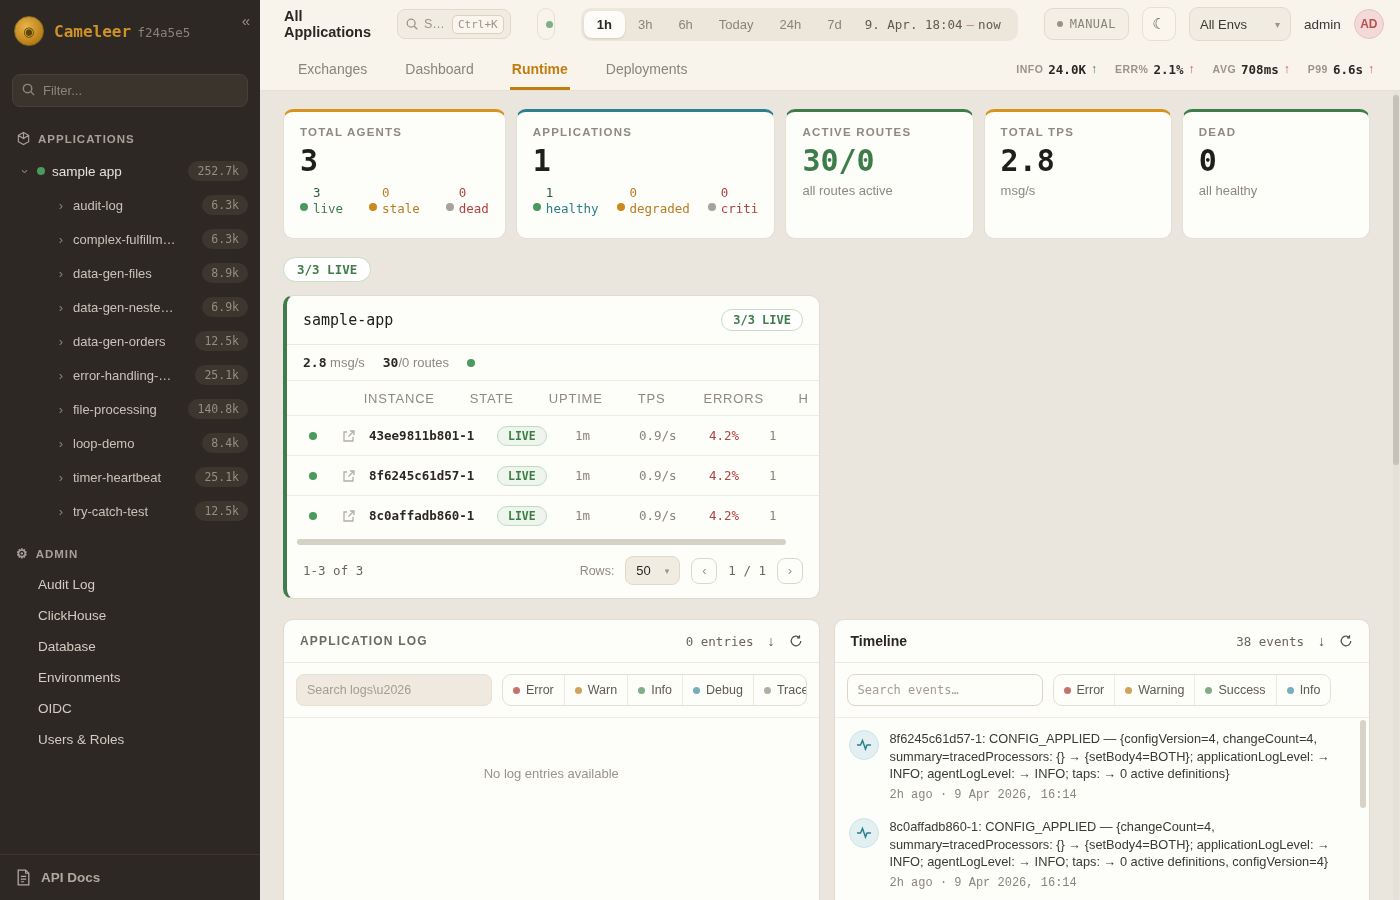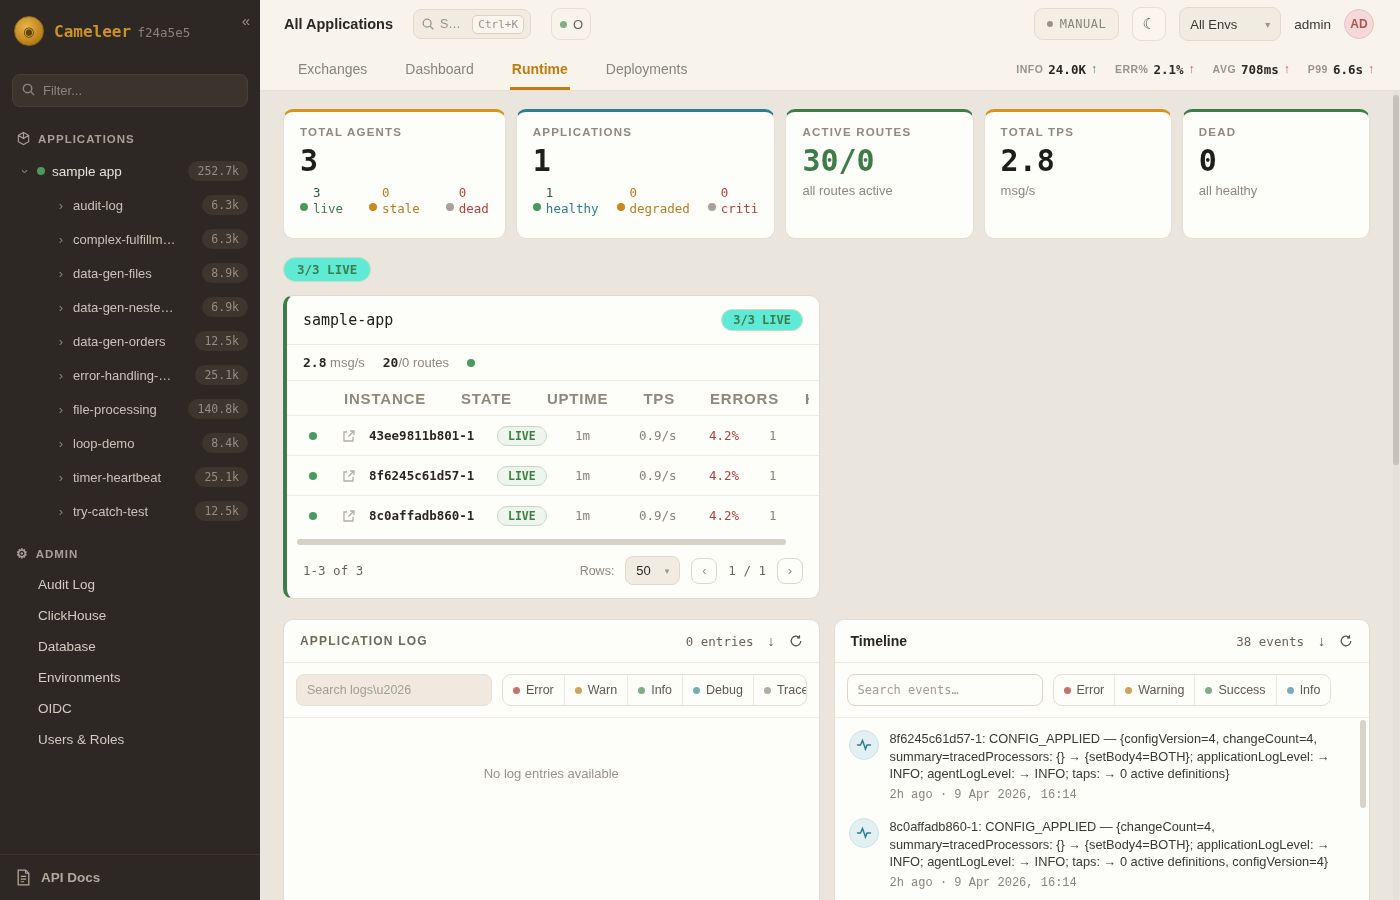--- a/index.html
+++ b/index.html
@@ -23,21 +23,21 @@
   .chev { color:#8a8278; font-size:13px; display:inline-block; width:10px; text-align:center; }
   .chev-down { transform:rotate(90deg); }
   .gdot { width:8px; height:8px; border-radius:50%; background:#4a9a5d; flex:none; }
   .count-badge { margin-left:auto; background:#3c362e; color:#968d81; font-family:"DejaVu Sans Mono", monospace; font-size:11.5px; padding:3px 9px; border-radius:10px; }
   .tree-item { display:flex; align-items:center; gap:7px; padding:7px 12px 7px 56px; font-size:13px; color:#c9c2b8; cursor:pointer; }
   .admin-item { padding:8px 16px 8px 38px; font-size:13.5px; color:#d2ccc2; cursor:pointer; }
   .sb-foot { margin-top:auto; border-top:1px solid #3c362e; padding:14px 16px; display:flex; align-items:center; gap:10px; color:#b0a89d; font-size:13.5px; cursor:pointer;font-weight:bold; }
 
   
   .main { flex:1; min-width:0; display:flex; flex-direction:column; }
-  .topbar { height:48px; flex:none; background:#f8f4ec; display:flex; align-items:center; padding:0 26px 0 24px; gap:20px; }
+  .topbar { height:48px; flex:none; background:#f8f4ec; display:flex; align-items:center; padding:0 26px 0 24px; gap:26px; }
   .tb-title { font-weight:bold; font-size:14.5px; color:#2b2723; }
   .tb-search { position:relative; width:118px; height:30px; background:#f1ece2; border:1px solid #e2dbcd; border-radius:8px; display:flex; align-items:center; padding:0 6px 0 26px; }
   .tb-search input { width:28px; border:none; background:transparent; outline:none; font-size:12.5px; color:#6b6458; }
   .tb-search input::placeholder { color:#9a938a; }
   .tb-search .icon-search { position:absolute; left:7px; top:7px; }
   .kbd { font-family:"DejaVu Sans Mono", monospace; font-size:11px; color:#9a938a; border:1px solid #d9d2c3; background:#faf6ee; border-radius:5px; padding:2px 5px; margin-left:auto; }
   .online-btn { height:32px; background:#f8f4ec; border:1px solid #e6dfd2; border-radius:9px; display:flex; align-items:center; gap:6px; padding:0 8px; max-width:40px; overflow:hidden; cursor:pointer; }
   .online-btn .dot { width:7px; height:7px; border-radius:50%; background:#7fae87; flex:none; }
   .online-btn span.lbl { font-size:13px; color:#6b6458; }
   .seg { display:flex; align-items:center; background:#ece7da; border-radius:10px; padding:3px; }
@@ -75,34 +75,34 @@
   .kpi-minis { display:flex; gap:26px; margin-top:8px; }
   .mini { display:flex; align-items:flex-end; gap:5px; font-family:"DejaVu Sans Mono", monospace; }
   .mini .dot { width:8px; height:8px; border-radius:50%; margin-bottom:5px; flex:none; }
   .mini .vl { display:flex; flex-direction:column; line-height:1.25; font-size:12.5px; }
   .dot-green{background:#4a9a5d;} .dot-orange{background:#cc8a1e;} .dot-gray{background:#a8a29a;}
   .mini-green .v{color:#2e5a38;} .mini-green .l{color:#3e7d4a;}
   .mini-teal .v{color:#2e5a38;} .mini-teal .l{color:#2e7f8e;}
   .mini-orange .v{color:#bb7d22;} .mini-orange .l{color:#bb7d22;}
   .mini-red .v{color:#b3433e;} .mini-red .l{color:#b3433e;}
 
-  .live-pill { display:inline-flex; align-items:center; background:#5eead4; border:1px solid #c9dcc5; border-radius:14px; color:#3e7d4a; font-family:"DejaVu Sans Mono", monospace; font-size:12.5px; font-weight:bold; padding:4px 13px; cursor:pointer; }
+  .live-pill { display:inline-flex; align-items:center; background:#ffffff; border:1px solid #c9dcc5; border-radius:14px; color:#3e7d4a; font-family:"DejaVu Sans Mono", monospace; font-size:12.5px; font-weight:bold; padding:4px 13px; cursor:pointer; }
   .pill-row { margin-top:18px; }
 
   
   .app-panel { margin-top:13px; width:537px; background:#fdfdfa; border:1px solid #e0dbd0; border-left:4px solid #3e7d4a; border-radius:10px; overflow:hidden; }
   .ap-head { display:flex; align-items:center; padding:13px 16px; border-bottom:1px solid #eee9df; }
   .ap-name { font-family:"DejaVu Sans Mono", monospace; font-weight:normal; font-size:15px; color:#22201d; }
   .ap-head .live-pill { margin-left:auto; padding:3px 11px; font-size:12px; }
   .ap-sub { display:flex; align-items:center; gap:18px; padding:10px 16px; font-size:13px; color:#8f8a80; border-bottom:1px solid #f1ece2; }
   .ap-sub b { font-family:"DejaVu Sans Mono", monospace; color:#2b2723; }
   .tbl { width:100%; }
   .tbl-hrow, .tbl-row { display:flex; align-items:center; padding:0 10px; }
   .tbl-hrow { height:34px; }
-  .tbl-h { font-size:15px; font-weight:bold; letter-spacing:.8px; color:#8f8a80;margin-left:35px; }
+  .tbl-h { font-size:13px; font-weight:normal; letter-spacing:.8px; color:#8f8a80;margin-left:35px; }
   .tbl-row { height:40px; border-top:1px solid #f1ece2; }
   .c-dot{width:32px; display:flex; justify-content:center;} .c-link{width:40px; display:flex; justify-content:center;}
   .c-inst{width:128px;} .c-state{width:78px;} .c-up{width:64px;} .c-tps{width:70px;} .c-err{width:60px;} .c-h{width:24px; overflow:hidden;}
   .v-inst { font-family:"DejaVu Sans Mono", monospace; font-weight:bold; font-size:12.5px; color:#2b2723; }
   .v-dim { font-family:"DejaVu Sans Mono", monospace; font-size:12.5px; color:#8a857c; }
   .v-err { font-family:"DejaVu Sans Mono", monospace; font-size:12.5px; color:#b3433e; }
   .state-pill { display:inline-block; background:#edf5ec; border:1px solid #c2dcc2; border-radius:12px; color:#3e7d44; font-family:"DejaVu Sans Mono", monospace; font-size:11.5px; font-weight:bold; padding:2px 10px; }
   .hscroll { height:6px; background:#d6d1c7; border-radius:3px; margin:4px 10px 0 10px; width:92%; cursor:pointer; }
   .ap-foot { display:flex; align-items:center; padding:11px 16px 13px 16px; }
   .pg-range { font-family:"DejaVu Sans Mono", monospace; font-size:12.5px; color:#6b6458; }
@@ -267,20 +267,29 @@
         </span>
         <input placeholder="S…" style="">
         <span class="kbd">Ctrl+K</span>
       </div>
 
       <div class="online-btn">
         <span class="dot"></span>
         <span class="lbl">O</span>
       </div>
 
+      <div class="seg">
+        <button class="seg-btn active">1h</button>
+        <button class="seg-btn">3h</button>
+        <button class="seg-btn">6h</button>
+        <button class="seg-btn">Today</button>
+        <button class="seg-btn">24h</button>
+        <button class="seg-btn">7d</button>
+        <span class="seg-date"><span>9. Apr. 18:04</span><span class="sep">–</span><span>now</span></span>
+      </div>
 
       <div style="margin-left:auto; display:flex; align-items:center; gap:13px;">
         <div class="manual-btn">
           <span class="dot"></span>
           <span>MANUAL</span>
         </div>
         <div class="icon-btn">
             <span>☾</span>
           </div>
         <div class="env-select">
@@ -399,21 +408,21 @@
         <span class="live-pill">3/3 LIVE</span>
       </div>
 
       <div class="app-panel">
         <div class="ap-head">
           <span class="ap-name">sample-app</span>
           <span class="live-pill">3/3 LIVE</span>
         </div>
         <div class="ap-sub">
           <span><b>2.8</b> <span>msg/s</span></span>
-          <span><b>20</b><span>/0 routes</span></span>
+          <span><b>30</b><span>/0 routes</span></span>
           <span class="gdot"></span>
         </div>
 
         <div class="tbl">
           <div class="tbl-hrow">
             <span class="c-dot"></span>
               <span class="c-link"></span>
             <span class="c-inst tbl-h">INSTANCE</span>
             <span class="c-state tbl-h">STATE</span>
             <span class="c-up tbl-h">UPTIME</span>

